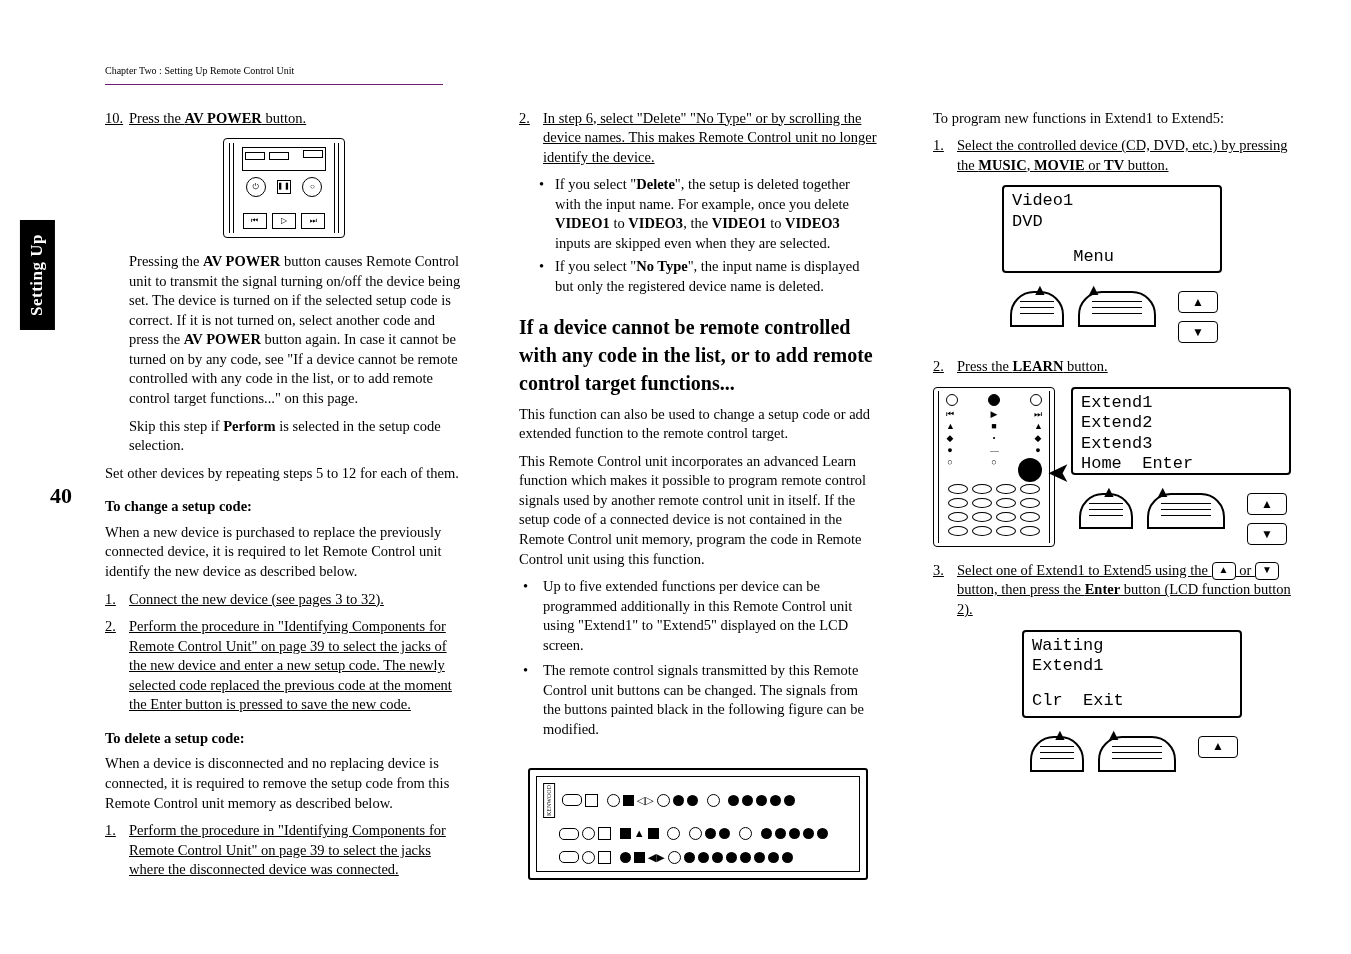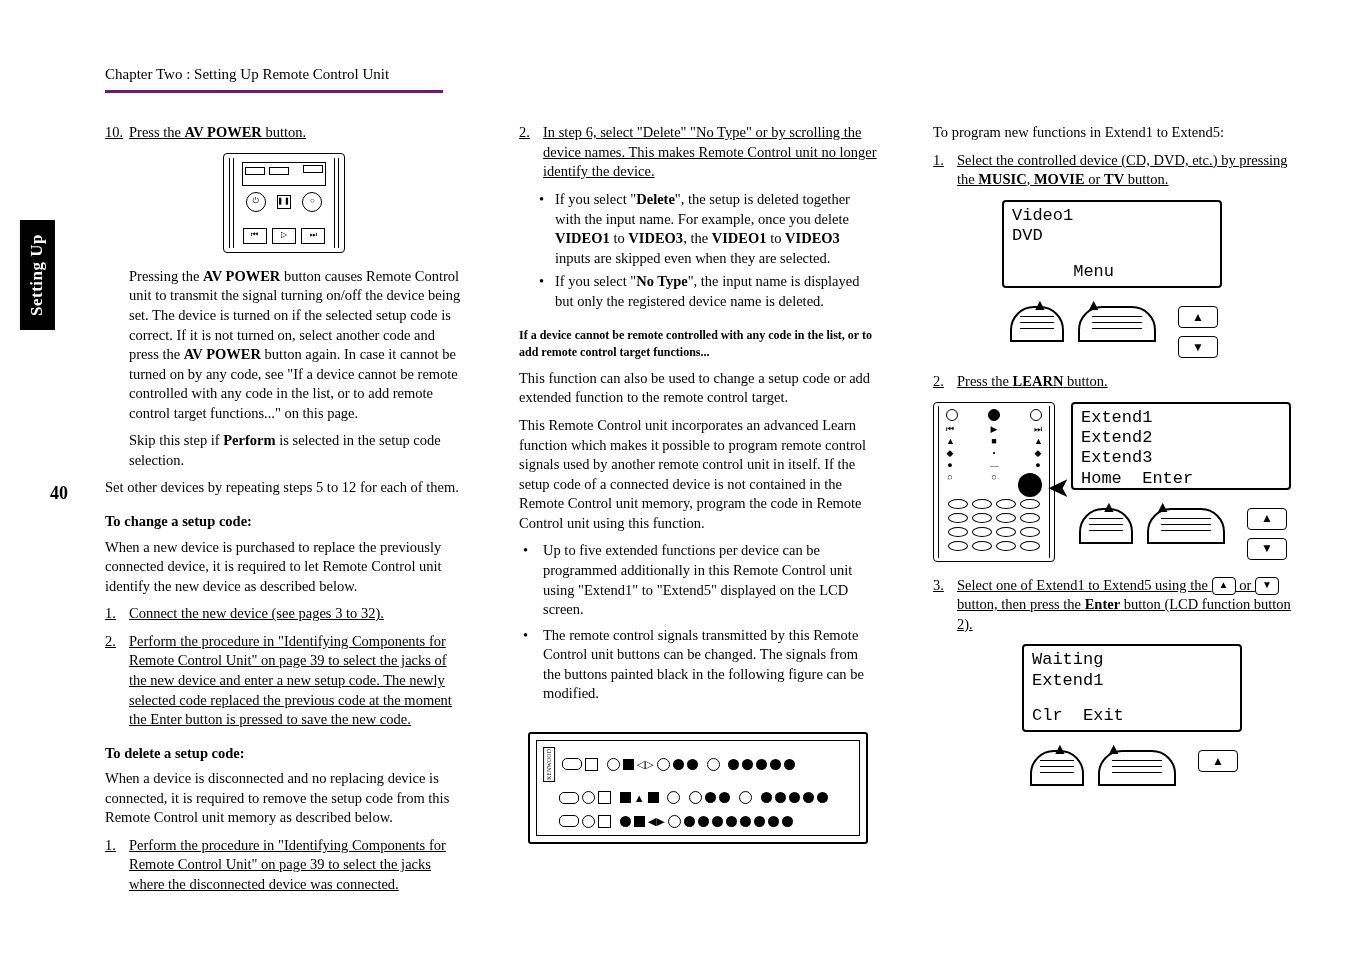--- a/index.html
+++ b/index.html
@@ -25,40 +25,40 @@
     padding: 14px 6px;
     font-weight: bold;
     font-size: 17px;
     letter-spacing: 0.5px;
   }
   .page {
     padding: 64px 60px 0 105px;
     box-sizing: border-box;
   }
   .chapter-header {
-    font-size: 15px;
+    font-size: 10px;
     padding-bottom: 6px;
-    border-bottom: 3px solid #701a75;
-    margin-bottom: 30px;
+    border-bottom: 1px solid #701a75;
+    margin-bottom: 24px;
     width: 338px;
   }
   .columns {
     display: flex;
     gap: 56px;
   }
   .col {
     flex: 1 1 0;
     min-width: 0;
   }
   .page-num {
     position: absolute;
     left: 50px;
     top: 481px;
     font-weight: bold;
-    font-size: 18px;
+    font-size: 22px;
   }
   .step {
     display: flex;
     margin-bottom: 8px;
     text-decoration: underline;
   }
   .step .num {
     width: 24px;
     flex-shrink: 0;
   }
@@ -91,21 +91,21 @@
   .indent-para {
     margin-left: 24px;
   }
   .bold-head {
     font-weight: bold;
     margin-top: 14px;
     margin-bottom: 6px;
   }
   .section-heading {
     font-weight: bold;
-    font-size: 12px;
+    font-size: 20px;
     line-height: 1.4;
     margin-top: 16px;
     margin-bottom: 8px;
   }
   .para {
     margin-bottom: 8px;
   }
   .figure {
     display: flex;
     justify-content: center;

